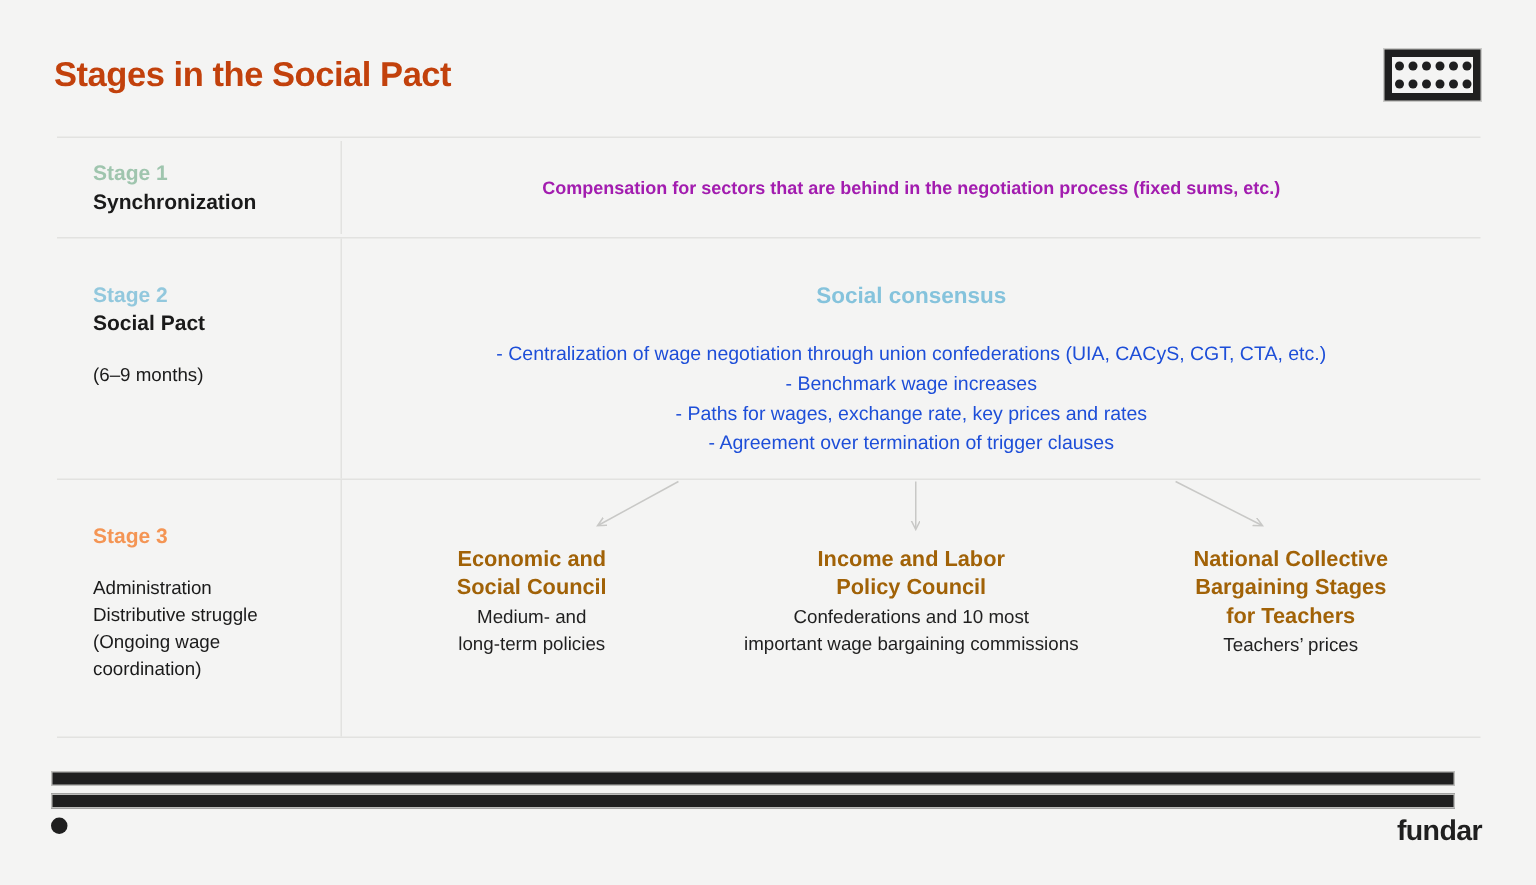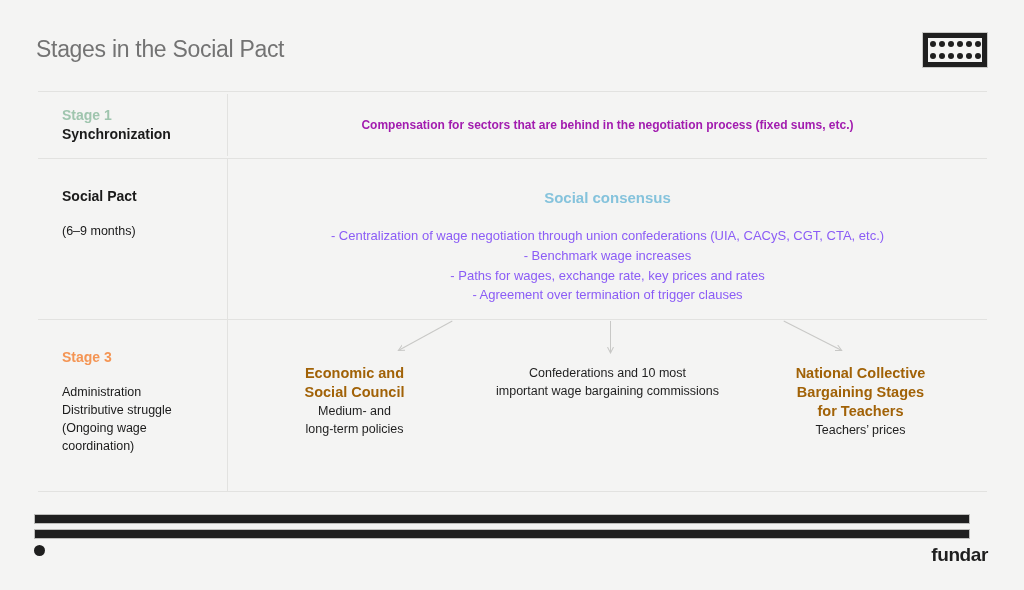--- a/index.html
+++ b/index.html
@@ -19,23 +19,23 @@
     height: 590px;
     background: #f4f4f3;
   }
 
   
   #page-title {
     position: absolute;
     left: 36px;
     top: 36px;
     font-size: 23px;
-    font-weight: normal;
+    font-weight: bold;
     letter-spacing: -0.3px;
-    color: #737373;
+    color: #c2410c;
     white-space: nowrap;
     text-align: center;
   }
 
   #brand-mark {
     position: absolute;
     left: 922px;
     top: 32px;
     width: 66px;
     height: 36px;
@@ -131,21 +131,21 @@
   #row-stage2 .stage-label-cell { padding-top: 28px; }
   #row-stage2 .stage-content-cell { padding-top: 30px; }
   #stage2-heading {
     font-size: 15px;
     font-weight: bold;
     color: #85c3dc;
     margin-bottom: 20px;
   }
   #stage2-bullets p {
     font-size: 13px;
-    color: #8b5cf6;
+    color: #1d4ed8;
     line-height: 1.52;
   }
 
   
   #row-stage3 { min-height: 172px; }
   #row-stage3 .stage-label-cell { padding-top: 28px; }
   #row-stage3 .stage-content-cell { padding: 0; }
 
   #stage3-columns {
     display: flex;
@@ -244,20 +244,21 @@
         <div class="stage-kicker green">Stage 1</div>
         <div class="stage-name">Synchronization</div>
       </div>
       <div class="stage-content-cell">
         <div id="stage1-content-text">Compensation for sectors that are behind in the negotiation process (fixed sums, etc.)</div>
       </div>
     </div>
 
     <div class="stage-row" id="row-stage2">
       <div class="stage-label-cell">
+        <div class="stage-kicker blue">Stage 2</div>
         <div class="stage-name">Social Pact</div>
         <div class="stage-sub">(6–9 months)</div>
       </div>
       <div class="stage-content-cell">
         <div id="stage2-heading">Social consensus</div>
         <div id="stage2-bullets">
           <p>- Centralization of wage negotiation through union confederations (UIA, CACyS, CGT, CTA, etc.)</p>
           <p>- Benchmark wage increases</p>
           <p>- Paths for wages, exchange rate, key prices and rates</p>
           <p>- Agreement over termination of trigger clauses</p>
@@ -288,20 +289,22 @@
         </svg>
 
         <div id="stage3-columns">
           <div class="stage3-col">
             <div class="col-title">Economic and
 Social Council</div>
             <div class="col-desc">Medium- and
 long-term policies</div>
           </div>
           <div class="stage3-col">
+            <div class="col-title">Income and Labor
+Policy Council</div>
             <div class="col-desc">Confederations and 10 most
 important wage bargaining commissions</div>
           </div>
           <div class="stage3-col">
             <div class="col-title">National Collective
 Bargaining Stages
 for Teachers</div>
             <div class="col-desc">Teachers’ prices</div>
           </div>
         </div>

